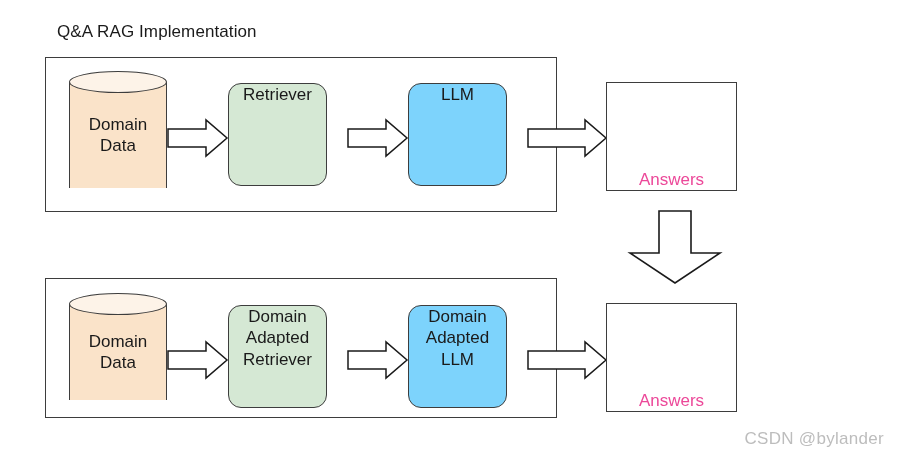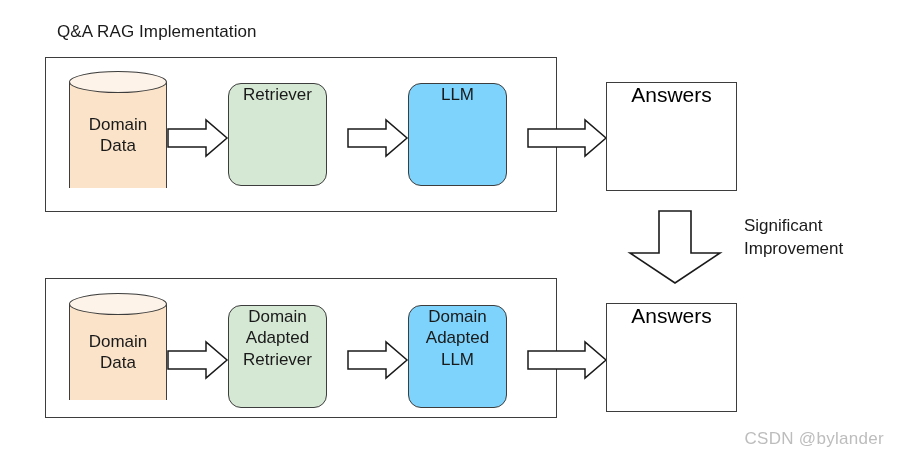--- a/index.html
+++ b/index.html
@@ -104,24 +104,24 @@
   #box-da-retriever{ left: 228px; top: 305px; width: 99px; height: 103px; }
   #box-da-llm      { left: 408px; top: 305px; width: 99px; height: 103px; }
 
   
   .answer-box {
     position: absolute;
     border: 1.6px solid #3d3d3d;
     background: #ffffff;
     box-sizing: border-box;
     display: flex;
-    align-items: flex-start;
+    align-items: flex-end;
     justify-content: center;
-    font-size: 21px;
-    color: #000000;
+    font-size: 17px;
+    color: #ec4899;
   }
   #answers-row1 { left: 606px; top: 82px;  width: 131px; height: 109px; }
   #answers-row2 { left: 606px; top: 303px; width: 131px; height: 109px; }
 
   
   .block-arrow {
     position: absolute;
     overflow: visible;
   }
   .block-arrow path {
@@ -212,24 +212,20 @@
   </svg>
 
   <div class="answer-box" id="answers-row1">
     <span>Answers</span>
   </div>
 
   <svg id="improvement-arrow" width="94" height="76" viewBox="0 0 94 76">
     <path d="M31,2 L63,2 L63,44 L92,44 L47,74 L2,44 L31,44 Z"></path>
   </svg>
 
-  <div id="improvement-label">
-    <div>Significant</div>
-    <div>Improvement</div>
-  </div>
 
 
   <div class="pipeline-box" id="pipeline-row2"></div>
 
   <div class="cylinder" id="cylinder-row2">
     <div class="cyl-bottom"></div>
     <div class="cyl-body"></div>
     <div class="cyl-top"></div>
     <div class="cyl-label">
       <div>Domain</div>

